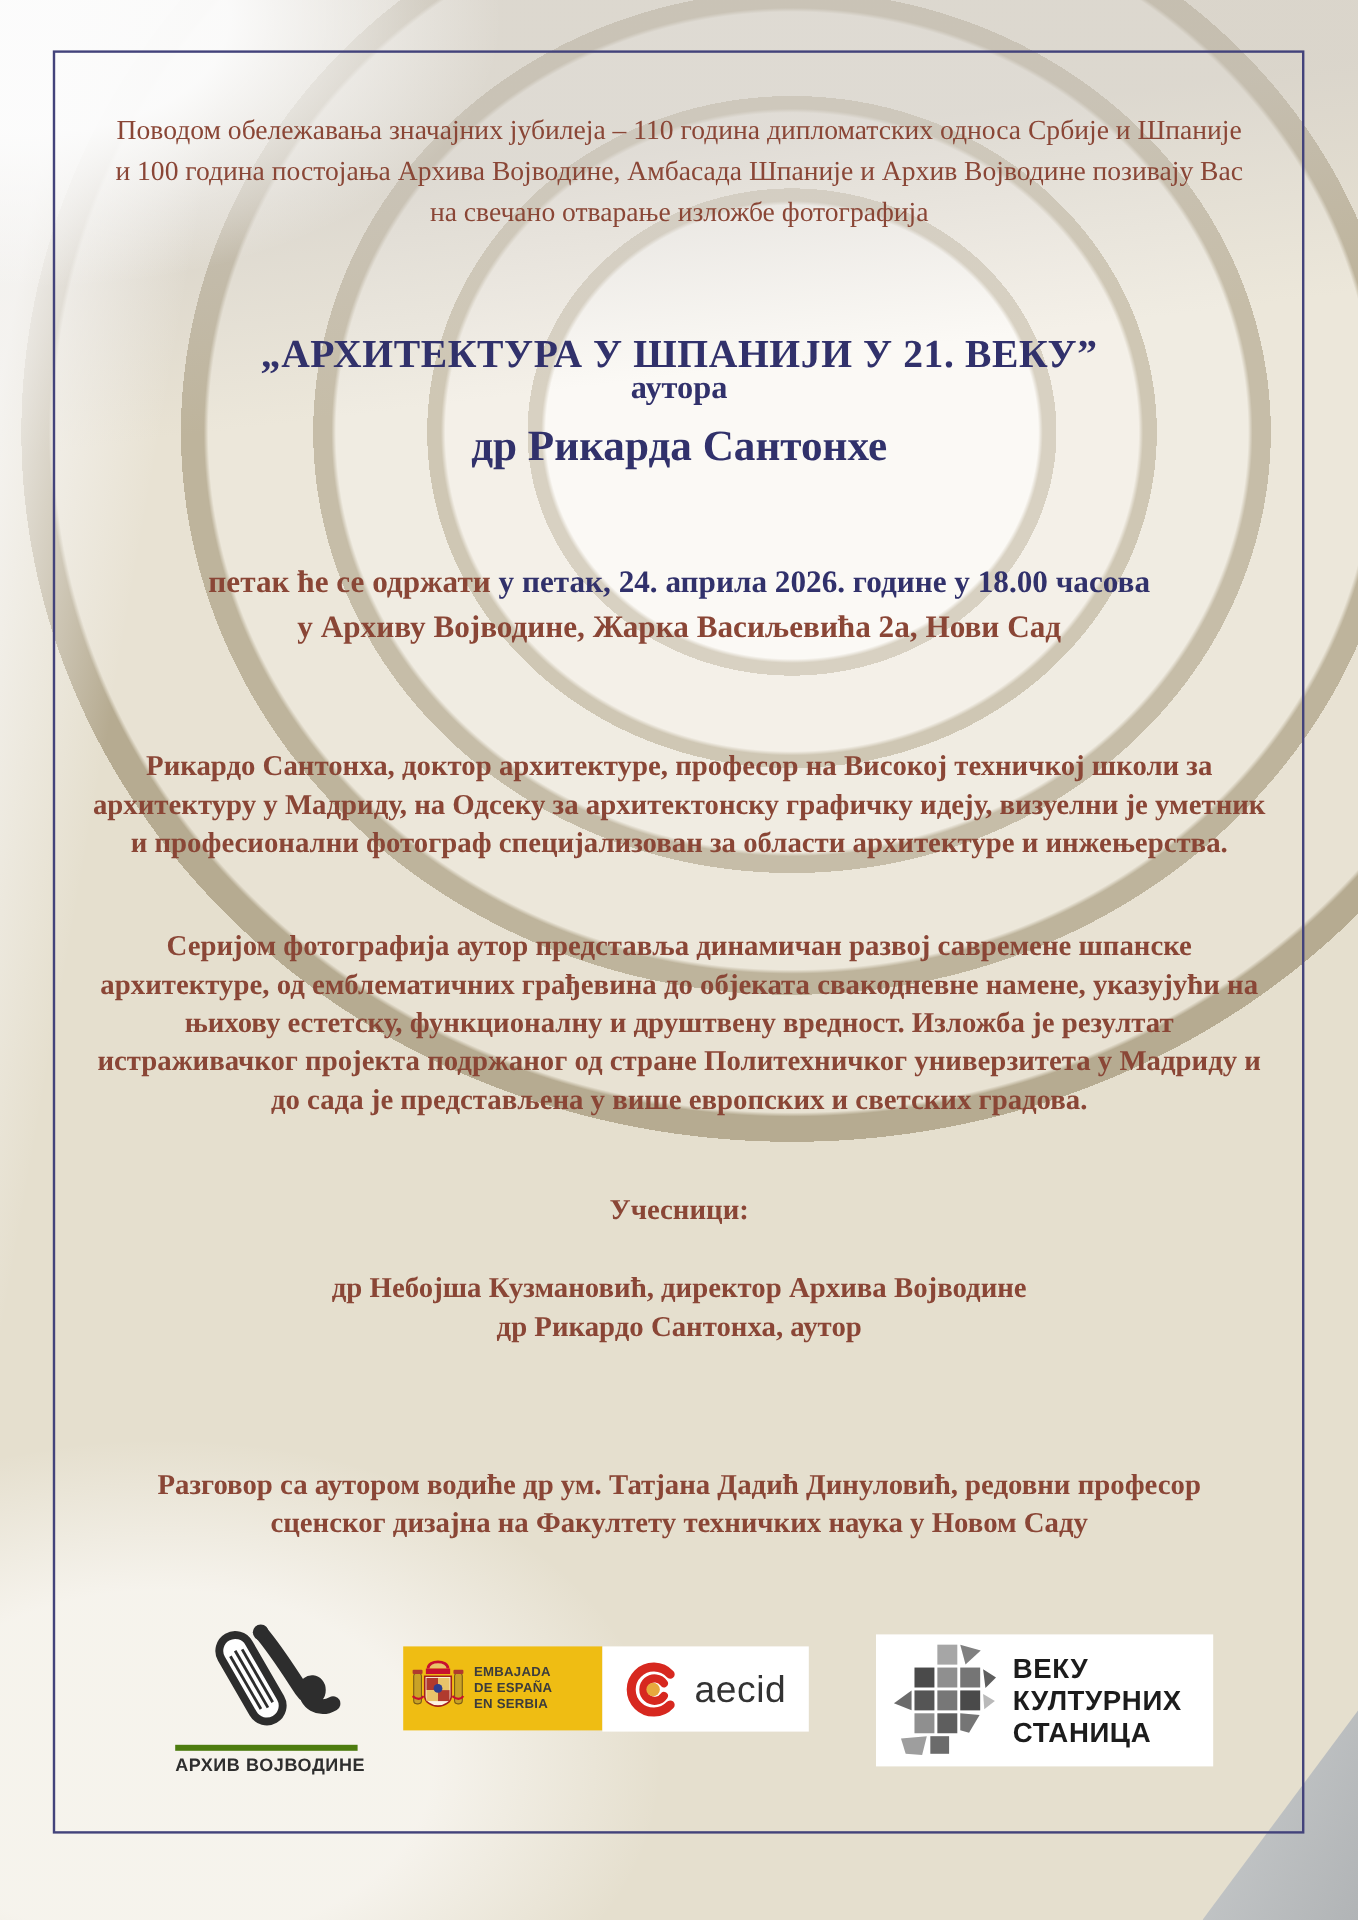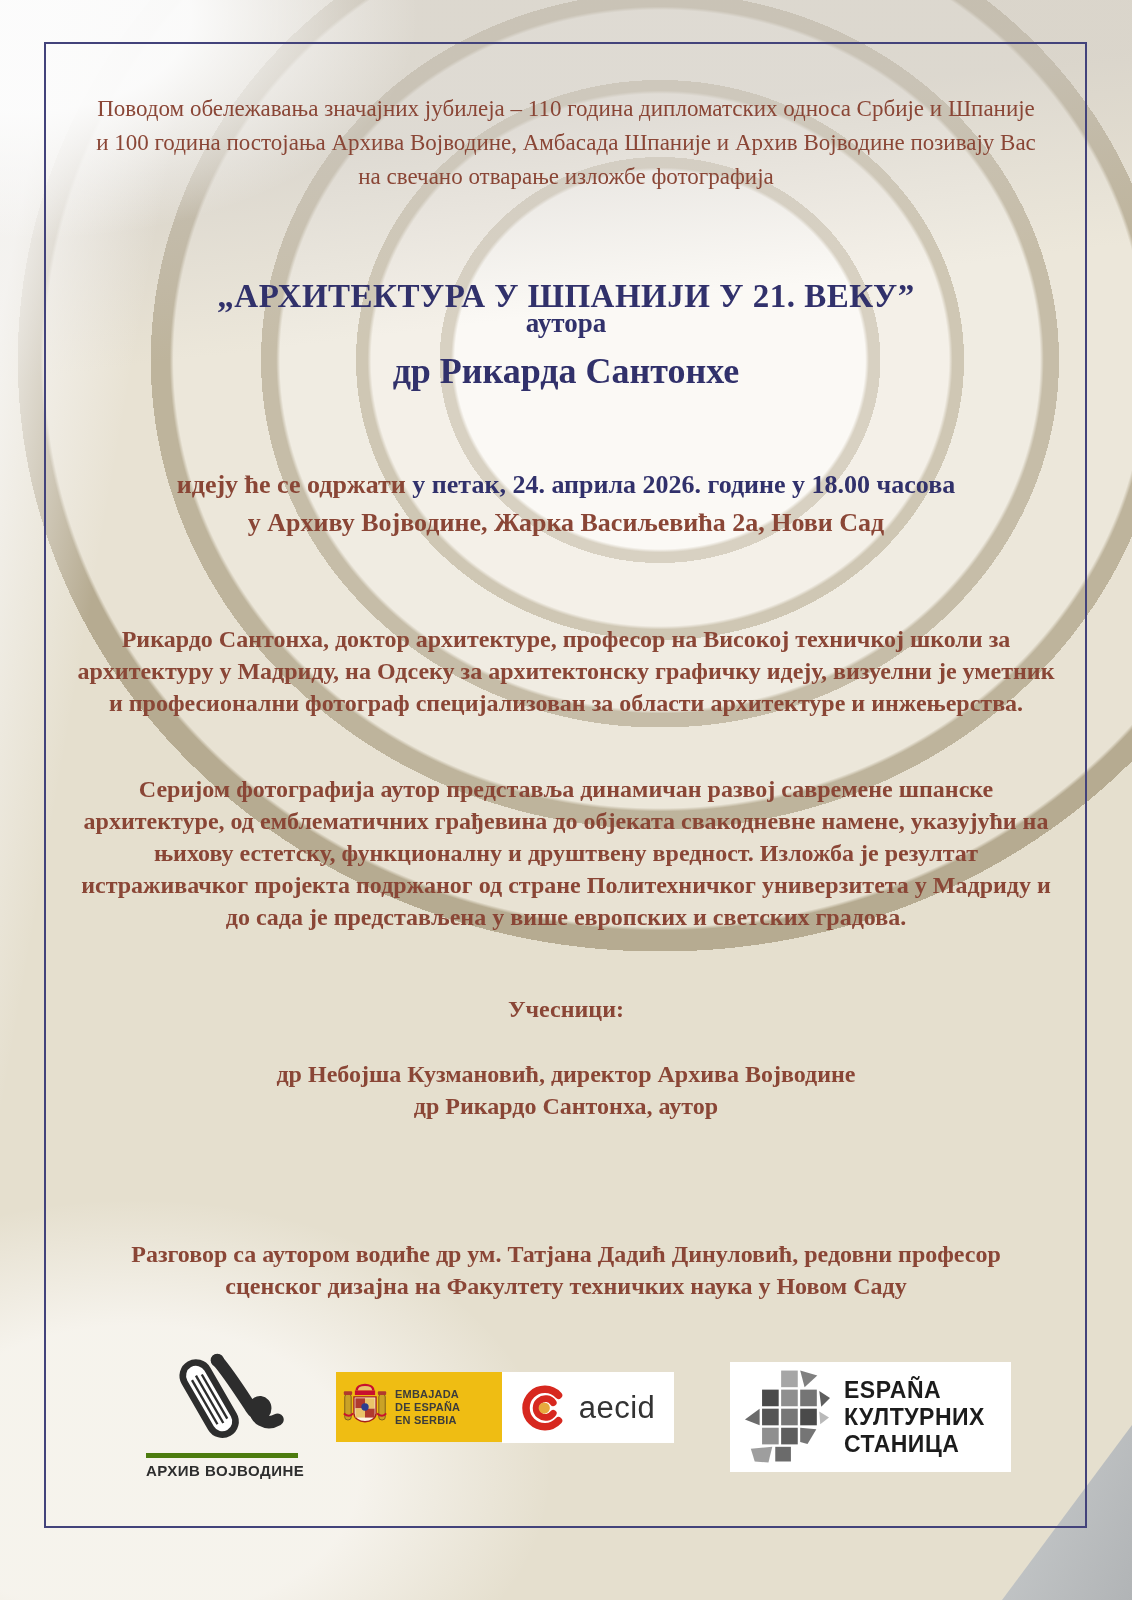--- a/index.html
+++ b/index.html
@@ -55,21 +55,21 @@
   .when1{top:470px;font-size:26px;font-weight:700;}
   .when2{top:508px;font-size:26px;font-weight:700;}
   .bio{top:610px;font-size:24px;line-height:32px;font-weight:700;}
   .bio-inner{max-width:990px;margin:13px auto;}
   .desc{top:773px;font-size:24px;line-height:32px;font-weight:700;}
   .desc-inner{max-width:1000px;margin:0 auto;}
   .part-heading{top:996px;font-size:24px;font-weight:700;}
   .participants{top:1058px;font-size:24px;line-height:32px;font-weight:700;}
   .participants-inner{max-width:930px;margin:0 auto;}
   .moderator{top:1222px;font-size:24px;line-height:32px;font-weight:700;}
-  .moderator-inner{max-width:950px;margin:16px auto;}
+  .moderator-inner{max-width:950px;margin:0 auto;}
   
   .logo{position:absolute;font-family:"Liberation Sans", sans-serif;}
   .logo-archive{left:146px;top:1348px;width:152px;text-align:center;}
   .logo-archive .label{
     margin-top:3px;border-top:5px solid #4d7c0f;padding-top:4px;
     font-size:15px;font-weight:700;letter-spacing:.5px;color:#2e2e2e;white-space:nowrap;text-align:right;
   }
   .logo-embassy{
     left:336px;top:1372px;width:166px;height:70px;background:#efbd13;
     display:flex;align-items:center;gap:7px;padding:0 6px;box-sizing:border-box;
@@ -98,21 +98,21 @@
     <div class="intro-inner">Поводом обележавања значајних јубилеја – 110 година дипломатских односа Србије и Шпаније и 100 година постојања Архива Војводине, Амбасада Шпаније и Архив Војводине позивају Вас на свечано отварање изложбе фотографија</div>
   </div>
 
   <div class="tb title navy">„АРХИТЕКТУРА У ШПАНИЈИ У 21. ВЕКУ”</div>
 
   <div class="tb author-label navy">аутора</div>
 
   <div class="tb author-name navy">др Рикарда Сантонхе</div>
 
   <div class="tb when1">
-    <span class="brown">идеју ће се одржати</span>
+    <span class="brown">петак ће се одржати</span>
     <span class="navy">у петак, 24. априла 2026. године у 18.00 часова</span>
   </div>
 
   <div class="tb when2 brown">у Архиву Војводине, Жарка Васиљевића 2а, Нови Сад</div>
 
   <div class="tb bio brown">
     <div class="bio-inner">Рикардо Сантонха, доктор архитектуре, професор на Високој техничкој школи за архитектуру у Мадриду, на Одсеку за архитектонску графичку идеју, визуелни је уметник и професионални фотограф специјализован за области архитектуре и инжењерства.</div>
   </div>
 
   <div class="tb desc brown">
@@ -192,18 +192,18 @@
       <rect x="39" y="39" width="17" height="17" fill="#777777"></rect>
       <rect x="58.5" y="39" width="17" height="17" fill="#4a4a4a"></rect>
       <polygon points="78,42 88,48 79,55" fill="#b9b9b9"></polygon>
       <rect x="19.5" y="58.5" width="17" height="17" fill="#8f8f8f"></rect>
       <rect x="39" y="58.5" width="17" height="17" fill="#5e5e5e"></rect>
       <polygon points="58.5,58.5 75,60 66,75 58.5,73" fill="#757575"></polygon>
       <polygon points="8,80 30,78 26,94 12,93" fill="#9e9e9e"></polygon>
       <rect x="33" y="78" width="16" height="15" fill="#6b6b6b"></rect>
     </svg>
     <div class="ntext">
-      <div>ESPAÑA</div>
+      <div>ВЕКУ</div>
       <div>КУЛТУРНИХ</div>
       <div>СТАНИЦА</div>
     </div>
   </div>
 </div>
 
 </body></html>

